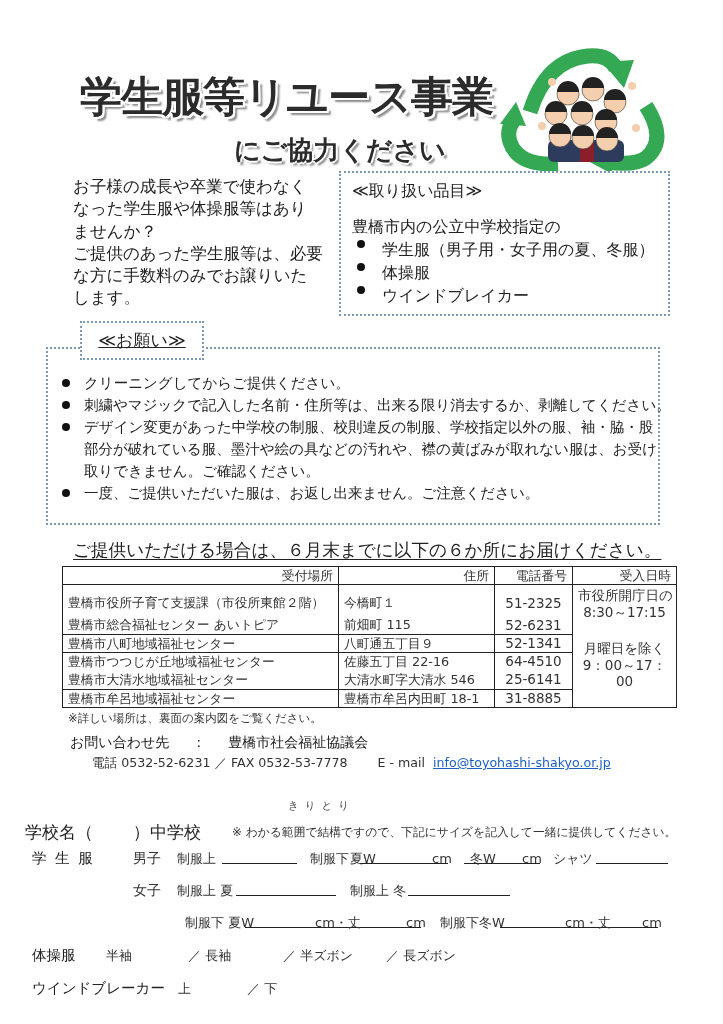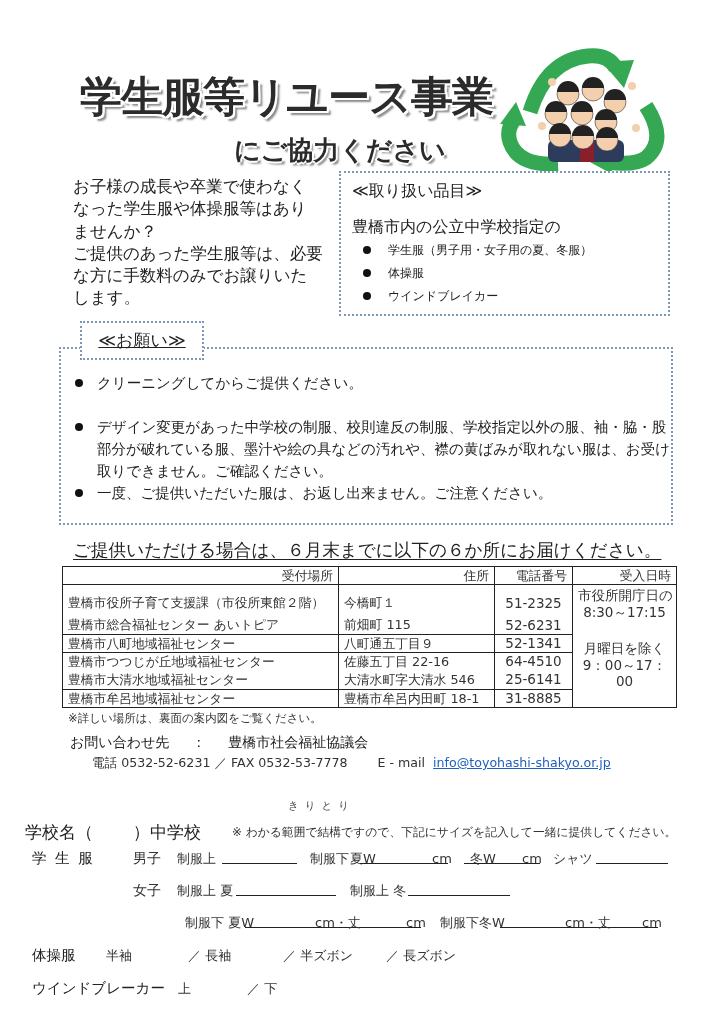--- a/index.html
+++ b/index.html
@@ -24,25 +24,25 @@
   .illustration { left: 496px; top: 42px; width: 178px; height: 132px; }
 
   
   .intro { left: 73px; top: 176px; font-size: 16.5px; line-height: 22.3px; }
 
   
   .dotted { border: 2px dotted #7b98b6; background: #fff; text-decoration: underline; }
   .items-box { left: 339px; top: 171px; width: 331px; height: 145px; }
   .items-box .heading { position: absolute; left: 11px; top: 8px; font-size: 16px; line-height: 20px; white-space: nowrap; }
   .items-box .lead { position: absolute; left: 11px; top: 44px; font-size: 16px; line-height: 20px; white-space: nowrap; }
-  .items-box .item { position: absolute; left: 22px; font-size: 12px; line-height: 20px; white-space: nowrap; display: flex; align-items: center; }
+  .items-box .item { position: absolute; left: 16px; font-size: 16px; line-height: 20px; white-space: nowrap; display: flex; align-items: flex-start; }
   .bullet { display: inline-block; width: 8px; height: 8px; border-radius: 50%; background: #111; flex: none; }
   .items-box .item .bullet { margin-right: 17px; }
 
-  .requests-box { left: 59px; top: 347px; width: 614px; height: 178px; }
+  .requests-box { left: 46px; top: 347px; width: 614px; height: 178px; }
   .requests-label { left: 80px; top: 321px; width: 124px; height: 39px; font-size: 17px; line-height: 35px; text-align: center; z-index: 2; }
   .req-item { position: absolute; left: 14px; font-size: 14.5px; line-height: 22px; white-space: nowrap; }
   .req-item .bullet { position: absolute; left: 0; top: 7px; }
   .req-item .txt { margin-left: 22px; display: block; }
 
   
   .delivery-heading { left: 73px; top: 538px; font-size: 17.6px; line-height: 24px; text-decoration: underline; text-underline-offset: 3px; }
 
   
   .places-table { position: absolute; left: 62px; top: 566px; width: 614px; border-collapse: collapse; table-layout: fixed; font-size: 12.8px; color: #333; }
@@ -147,20 +147,24 @@
     <span class="bullet"></span>
     <span>ウインドブレイカー</span>
   </div>
 </div>
 
 <div class="abs dotted requests-box">
   <div class="req-item" style="top:23px">
     <span class="bullet"></span>
     <span class="txt">クリーニングしてからご提供ください。</span>
   </div>
+  <div class="req-item" style="top:45px">
+    <span class="bullet"></span>
+    <span class="txt">刺繍やマジックで記入した名前・住所等は、出来る限り消去するか、剥離してください。</span>
+  </div>
   <div class="req-item" style="top:133px">
     <span class="bullet"></span>
     <span class="txt">一度、ご提供いただいた服は、お返し出来ません。ご注意ください。</span>
   </div>
   <div class="req-item" style="top:67px">
     <span class="bullet"></span>
     <span class="txt">デザイン変更があった中学校の制服、校則違反の制服、学校指定以外の服、袖・脇・股</span>
     <span class="txt">部分が破れている服、墨汁や絵の具などの汚れや、襟の黄ばみが取れない服は、お受け</span>
     <span class="txt">取りできません。ご確認ください。</span>
   </div>

